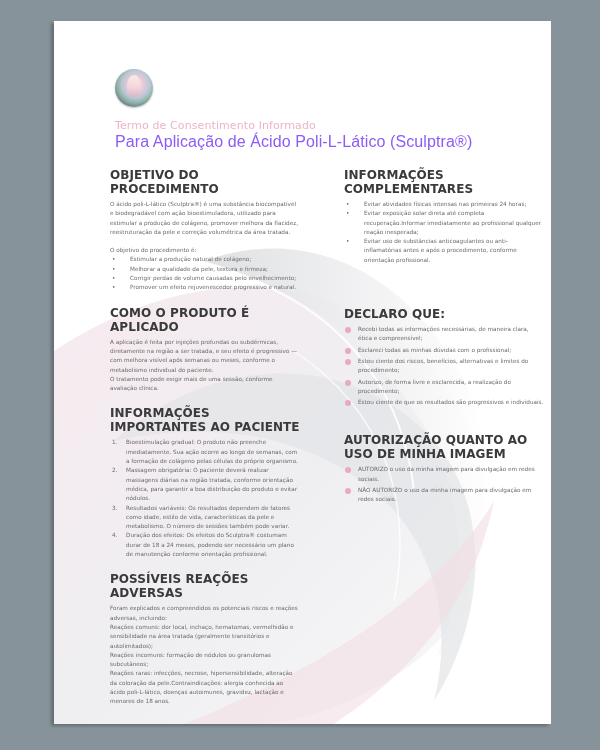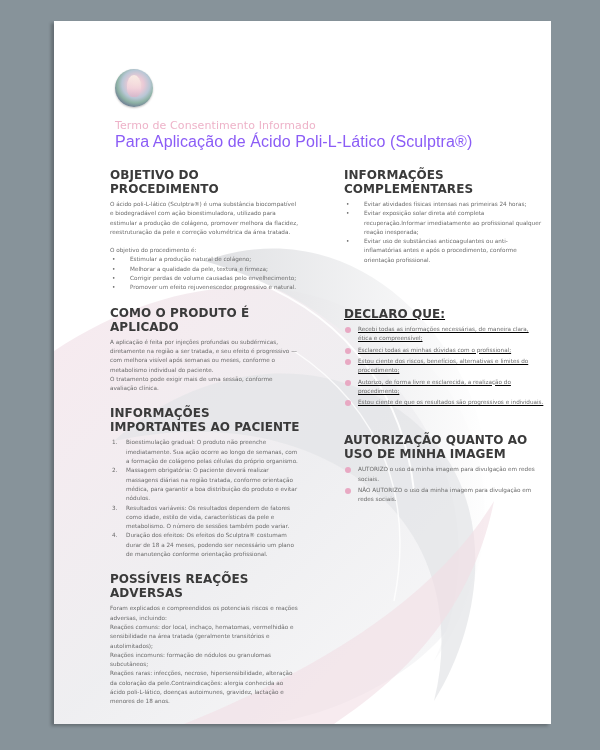--- a/index.html
+++ b/index.html
@@ -122,21 +122,21 @@
   <div class="col col-right">
     <div class="sec" style="margin-bottom:42px;">
       <h3>INFORMAÇÕES COMPLEMENTARES</h3>
       <ul class="bullets">
         <li>Evitar atividades físicas intensas nas primeiras 24 horas;</li>
         <li>Evitar exposição solar direta até completa recuperação.Informar imediatamente ao profissional qualquer reação inesperada;</li>
         <li>Evitar uso de substâncias anticoagulantes ou anti-inflamatórias antes e após o procedimento, conforme orientação profissional.</li>
       </ul>
     </div>
 
-    <div class="sec" style="margin-bottom:26px;text-decoration:underline;">
+    <div class="sec" style="margin-bottom:26px;">
       <h3>DECLARO QUE:</h3>
       <ul class="dots">
         <li><span class="dot"></span><span>Recebi todas as informações necessárias, de maneira clara, ética e compreensível;</span></li>
         <li><span class="dot"></span><span>Esclareci todas as minhas dúvidas com o profissional;</span></li>
         <li><span class="dot"></span><span>Estou ciente dos riscos, benefícios, alternativas e limites do procedimento;</span></li>
         <li><span class="dot"></span><span>Autorizo, de forma livre e esclarecida, a realização do procedimento;</span></li>
         <li><span class="dot"></span><span>Estou ciente de que os resultados são progressivos e individuais.</span></li>
       </ul>
     </div>
 

